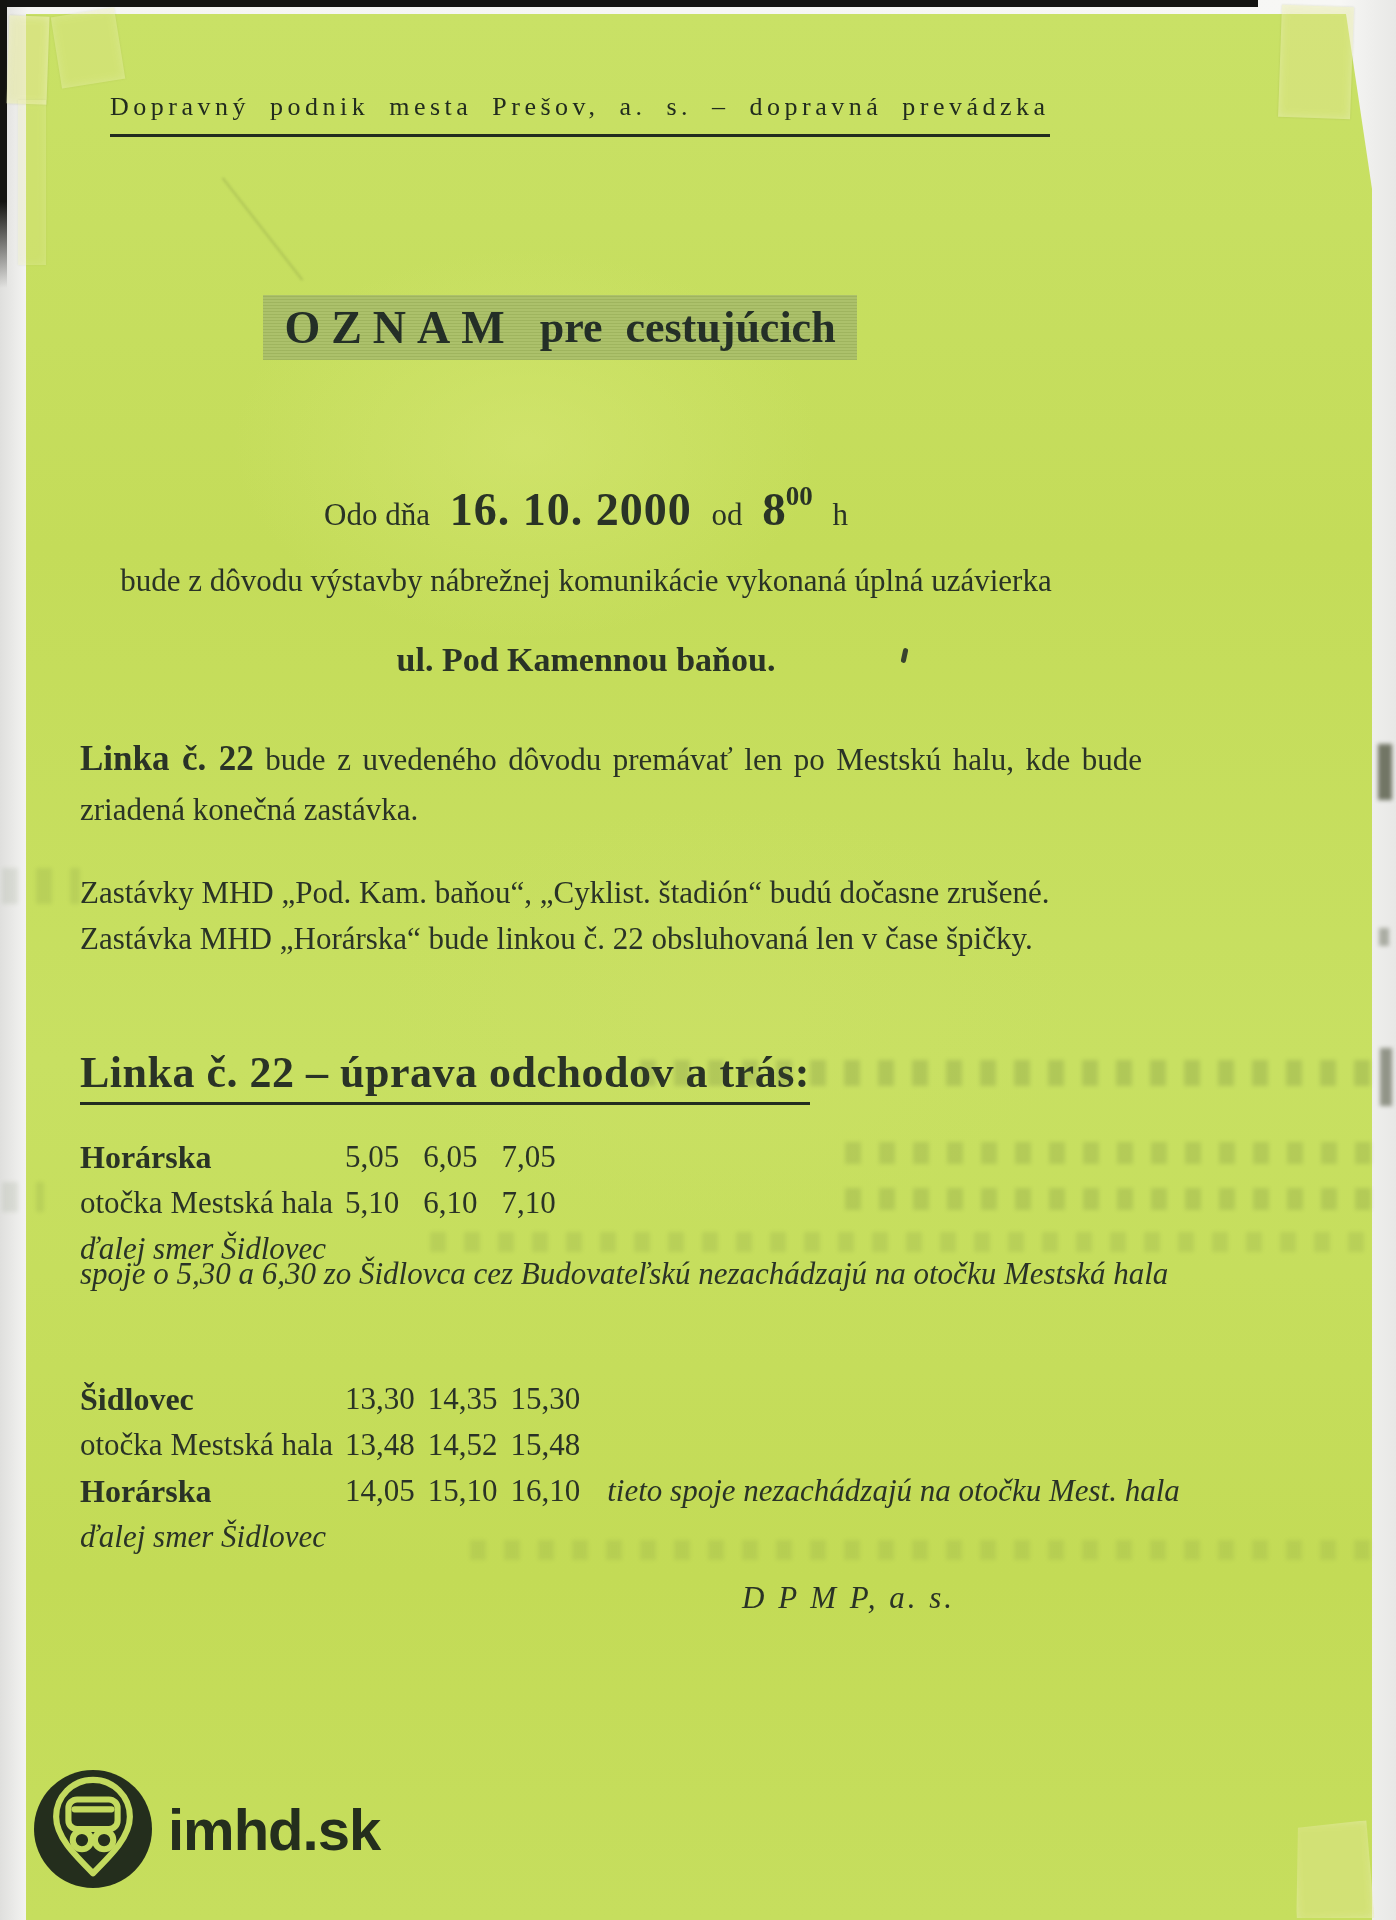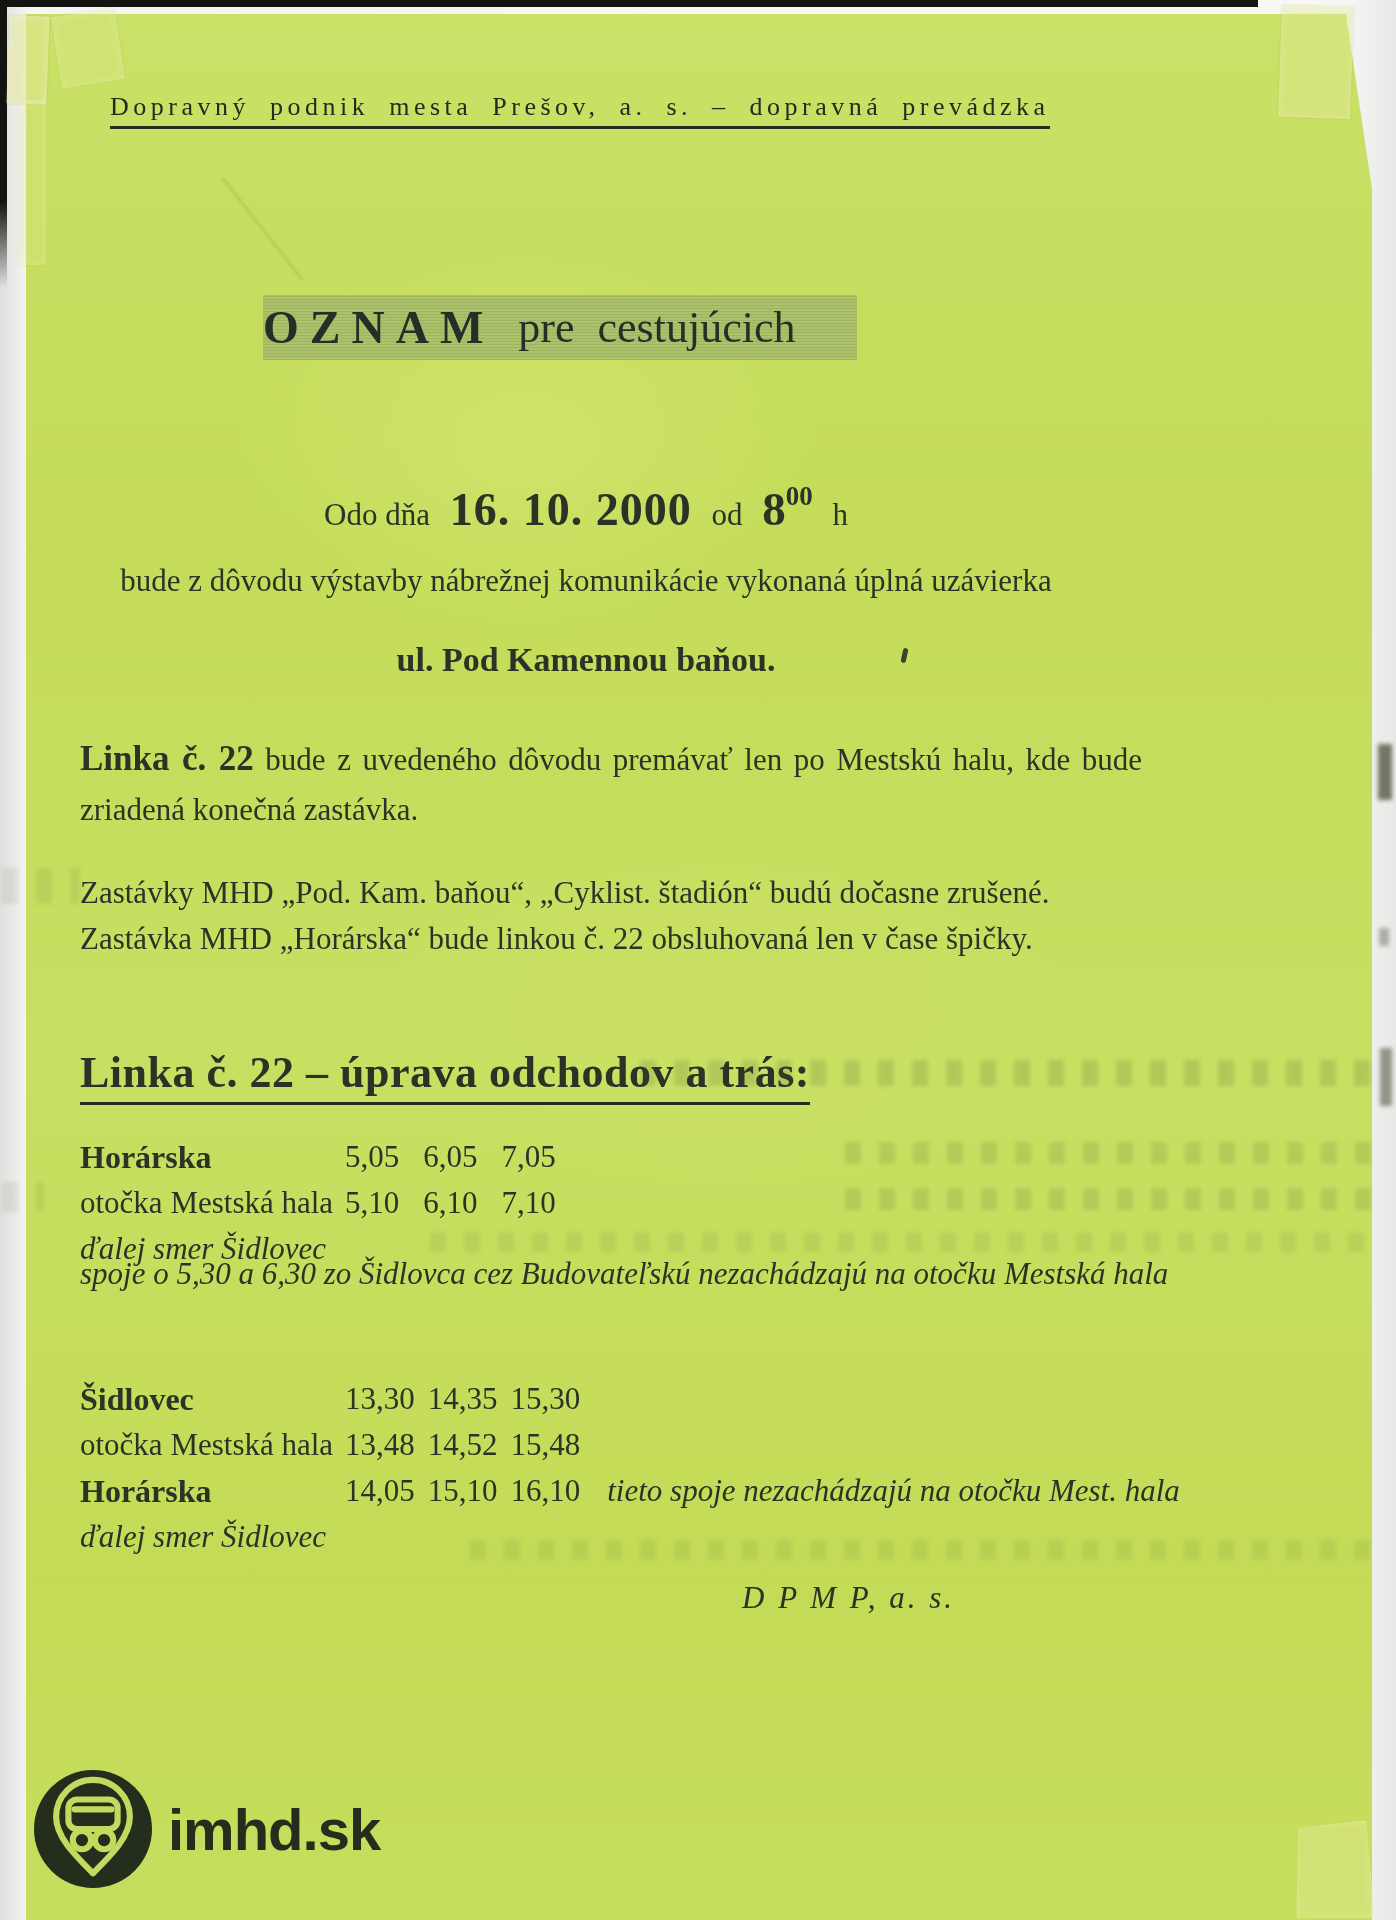--- a/index.html
+++ b/index.html
@@ -20,31 +20,31 @@
     position:absolute; left:26px; top:14px; width:1346px; height:1906px;
     background:
       radial-gradient(ellipse 420px 280px at 500px 430px, rgba(216,232,118,0.55), transparent 70%),
       radial-gradient(ellipse 500px 300px at 700px 1000px, rgba(206,224,104,0.35), transparent 70%),
       linear-gradient(180deg,#c9e166 0%, #c4dc59 28%, #c8e062 55%, #c3db56 82%, #c6de5e 100%);
     clip-path:polygon(0 0, calc(100% - 26px) 0, 100% 175px, 100% 100%, 0 100%);
   }
   .letterhead {
     position:absolute; left:84px; top:78px;
     font-size:26px; letter-spacing:4.5px; word-spacing:9px; color:#222c1e;
-    border-bottom:3px solid #222c1e; padding-bottom:4px; white-space:nowrap;
+    border-bottom:3px solid #222c1e; padding-bottom:12px; white-space:nowrap;
   }
   .title-band {
     position:absolute; left:237px; top:281px; width:594px; height:65px;
     background:
       repeating-linear-gradient(0deg, rgba(40,55,30,0.07) 0 1px, rgba(255,255,255,0.05) 1px 3px),
       #a8be63;
-    display:flex; align-items:center; white-space:nowrap;
+    display:flex; align-items:center; justify-content:center; white-space:nowrap;
   }
   .title-band .w1 { font-weight:bold; font-size:46px; letter-spacing:11px; color:#242f27; }
-  .title-band .w2 { font-weight:normal; font-size:44px; margin-left:24px; word-spacing:12px; color:#242f27; }
+  .title-band .w2 { font-weight:bold; font-size:44px; margin-left:24px; word-spacing:12px; color:#242f27; }
   .centerline { position:absolute; left:0; width:1120px; text-align:center; }
   .date-line { top:468px; font-size:31px; white-space:nowrap; }
   .date-line .big { font-weight:bold; font-size:46px; letter-spacing:1px; }
   .date-line .hour { font-weight:bold; font-size:47px; }
   .date-line .min { font-weight:bold; font-size:27px; position:relative; top:-20px; }
   .date-line .gap { display:inline-block; width:12px; }
   .intro-line { top:549px; font-size:31px; }
   .street-line { top:627px; font-size:34px; font-weight:bold; }
   .speck { position:absolute; left:876px; top:634px; width:5px; height:15px;
     background:#39442e; border-radius:3px; transform:rotate(12deg); }

